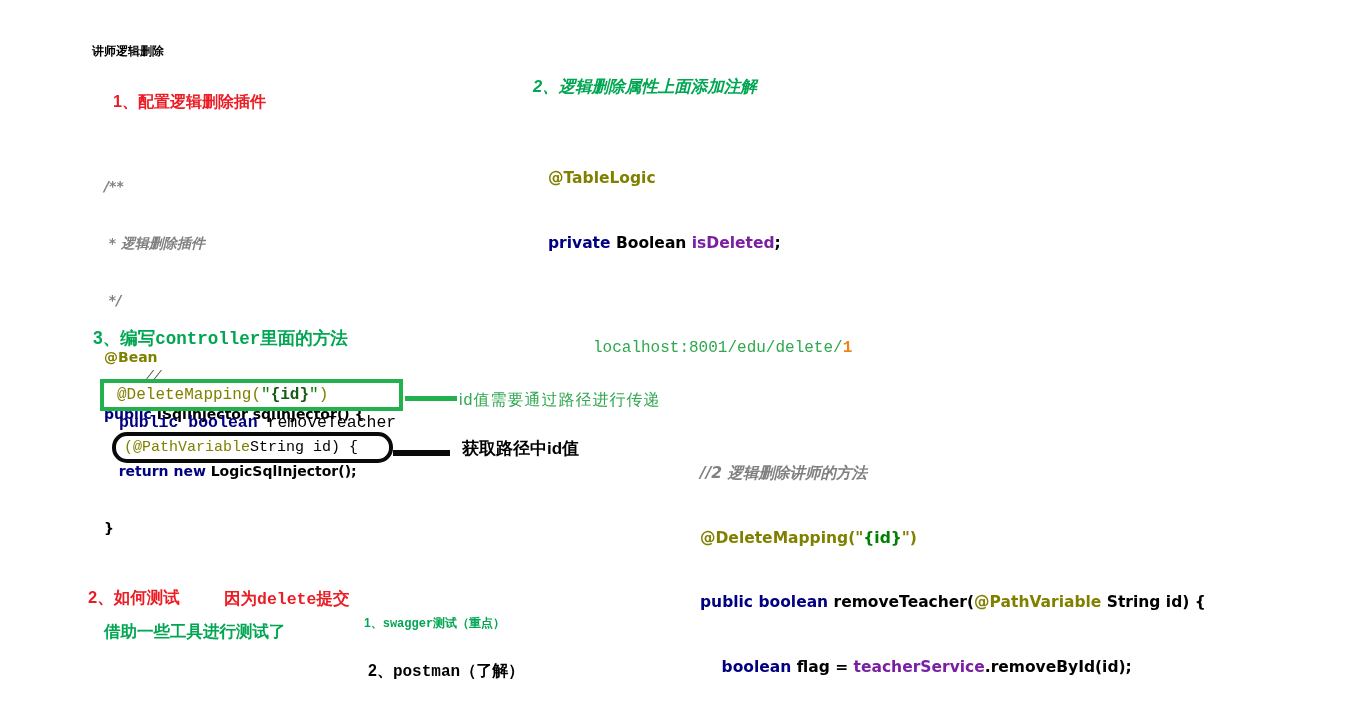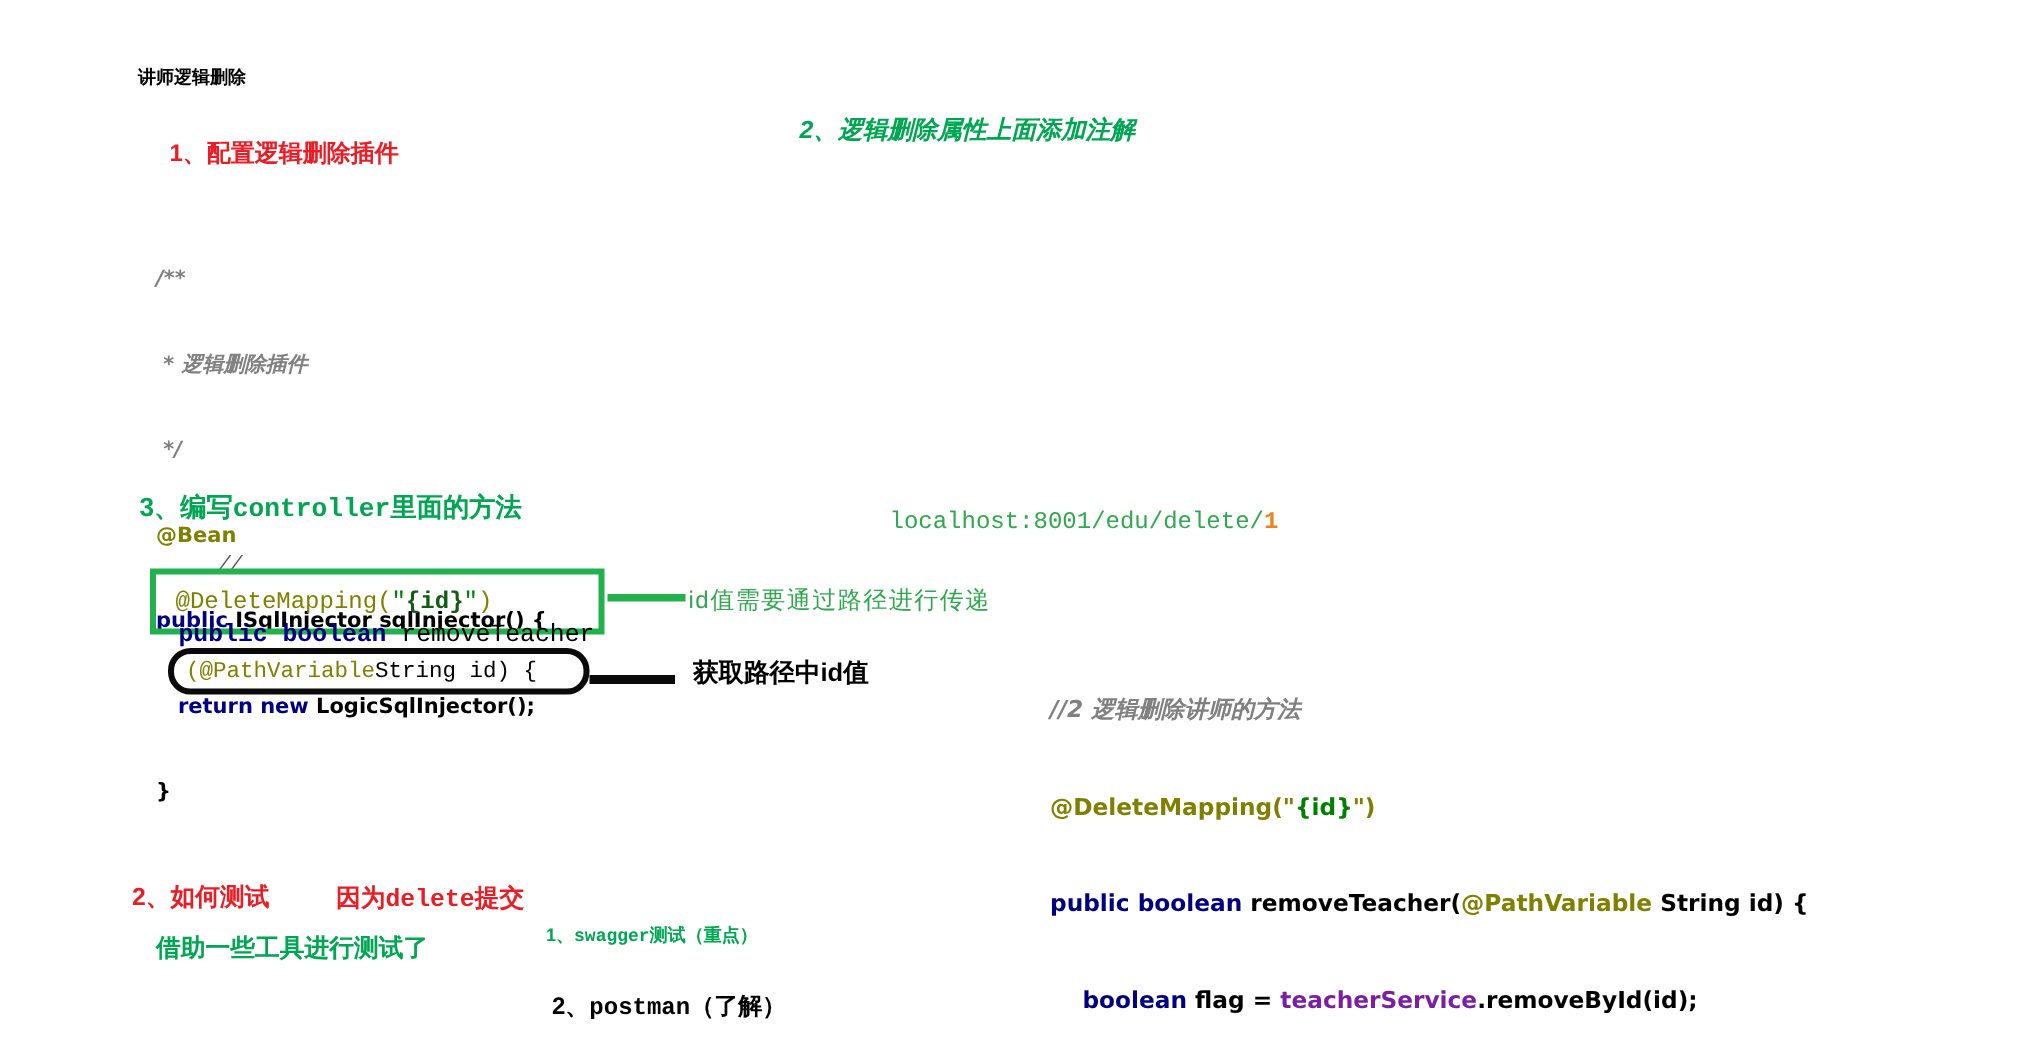--- a/index.html
+++ b/index.html
@@ -21,21 +21,21 @@
   .lgreen { color:#2FA84F; }
   .olive  { color:#808000; }
   .navy   { color:#000080; }
   .purple { color:#7B1FA2; }
   .gray   { color:#808080; }
   .orange { color:#F0821E; }
   .dkgreen{ color:#145C14; }
   .strgrn { color:#008000; }
   .line { white-space:pre; }
   .greenbox {
-    position:absolute; left:100px; top:379px; width:303px; height:44px;
+    position:absolute; left:100px; top:379px; width:303px; height:32px;
     border:4px solid #22B14C; display:flex; align-items:center;
     padding-left:13px; font-size:16px;
   }
   .blackbox {
     position:absolute; left:112px; top:432px; width:281px; height:31px;
     border:4px solid #0a0a0a; border-radius:15px;
     display:flex; align-items:center; padding-left:8px; font-size:15px;
   }
   .hline { position:absolute; }
 </style>
@@ -53,20 +53,24 @@
     <div class="line gray i"> * 逻辑删除插件</div>
     <div class="line gray i"> */</div>
     <div class="line"><span class="olive">@Bean</span></div>
     <div class="line"><span class="navy">public</span><span> ISqlInjector sqlInjector() {</span></div>
     <div class="line"><span>   </span><span class="navy">return new</span><span> LogicSqlInjector();</span></div>
     <div class="line">}</div>
   </div>
 
   <div class="abs cn b i green" style="left:533px; top:76px; font-size:16.5px;">2、逻辑删除属性上面添加注解</div>
 
+  <div class="abs code" style="left:548px; top:125px; font-size:15.5px; line-height:21.5px;">
+    <div class="line"><span class="olive">@TableLogic</span></div>
+    <div class="line"><span class="navy">private</span><span> Boolean </span><span class="purple">isDeleted</span><span>;</span></div>
+  </div>
 
   <div class="abs cn b green" style="left:93px; top:326px; font-size:17.5px;"><span>3、编写</span><span class="mono">controller</span><span>里面的方法</span></div>
 
   <div class="abs mono" style="left:593px; top:339px; font-size:16px;"><span class="lgreen">localhost:8001/edu/delete/</span><span class="orange b">1</span></div>
 
   <div class="abs mono i" style="left:146px; top:368px; font-size:13px; color:#555;">//</div>
 
   <div class="greenbox mono">
     <span class="olive">@DeleteMapping(</span>
       <span class="strgrn">"</span>

